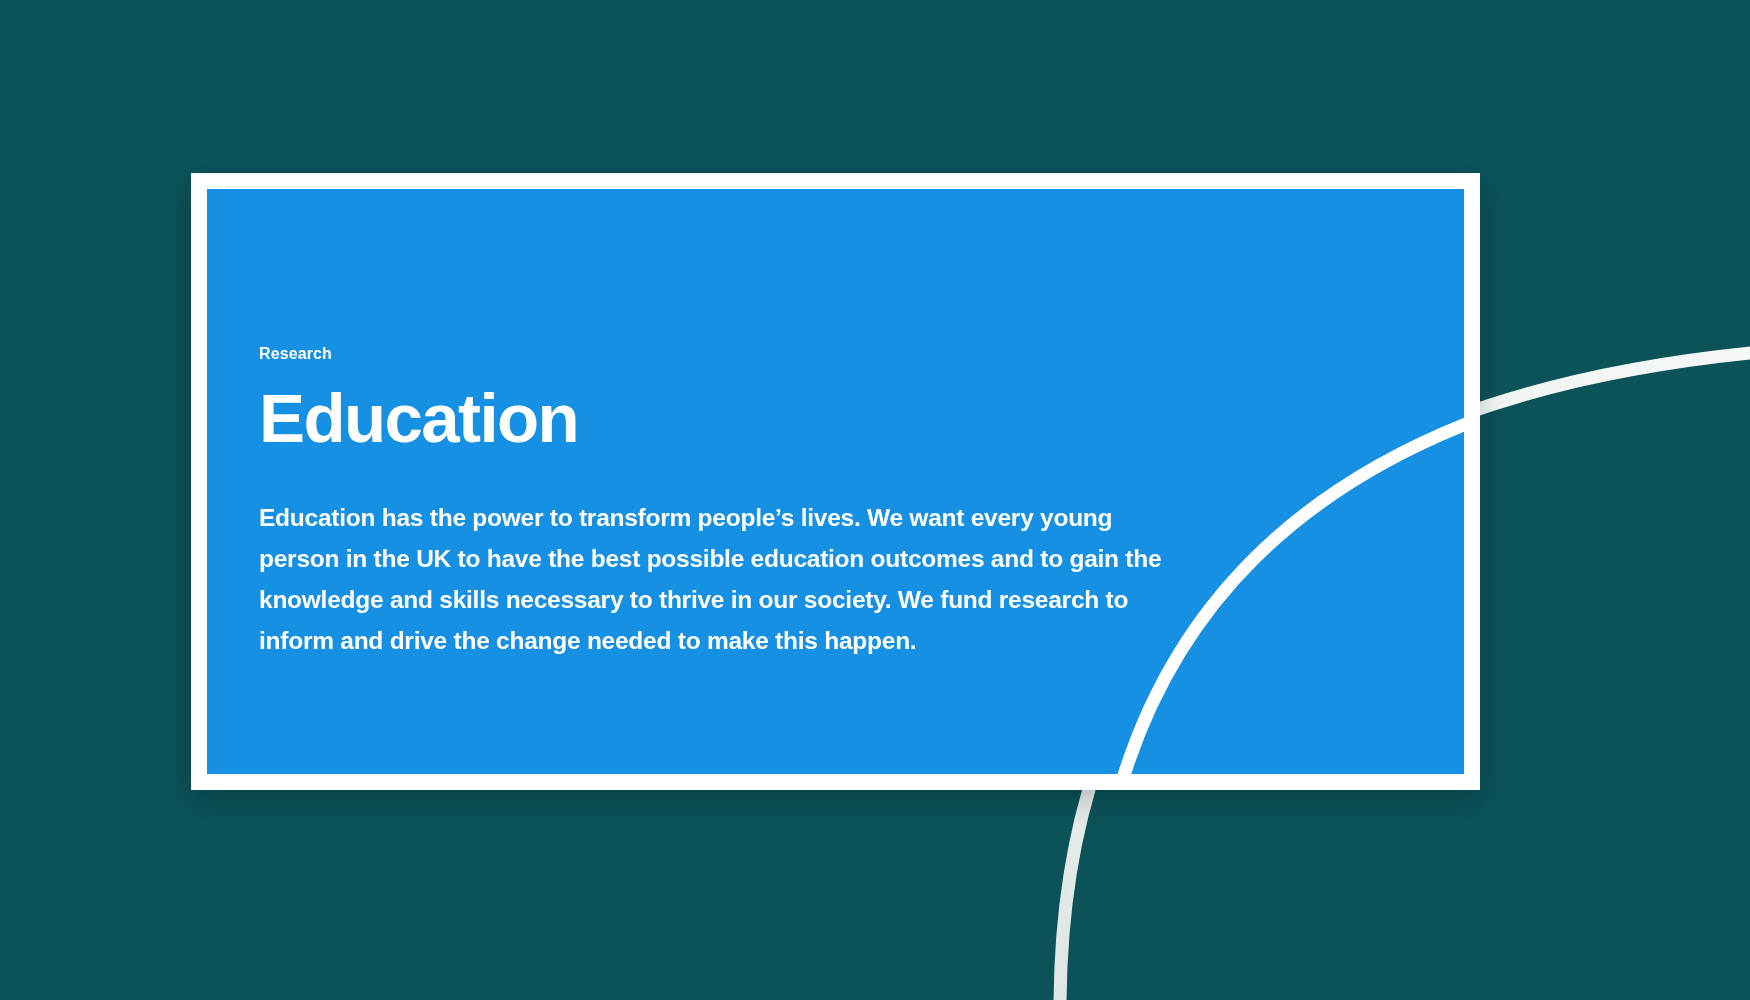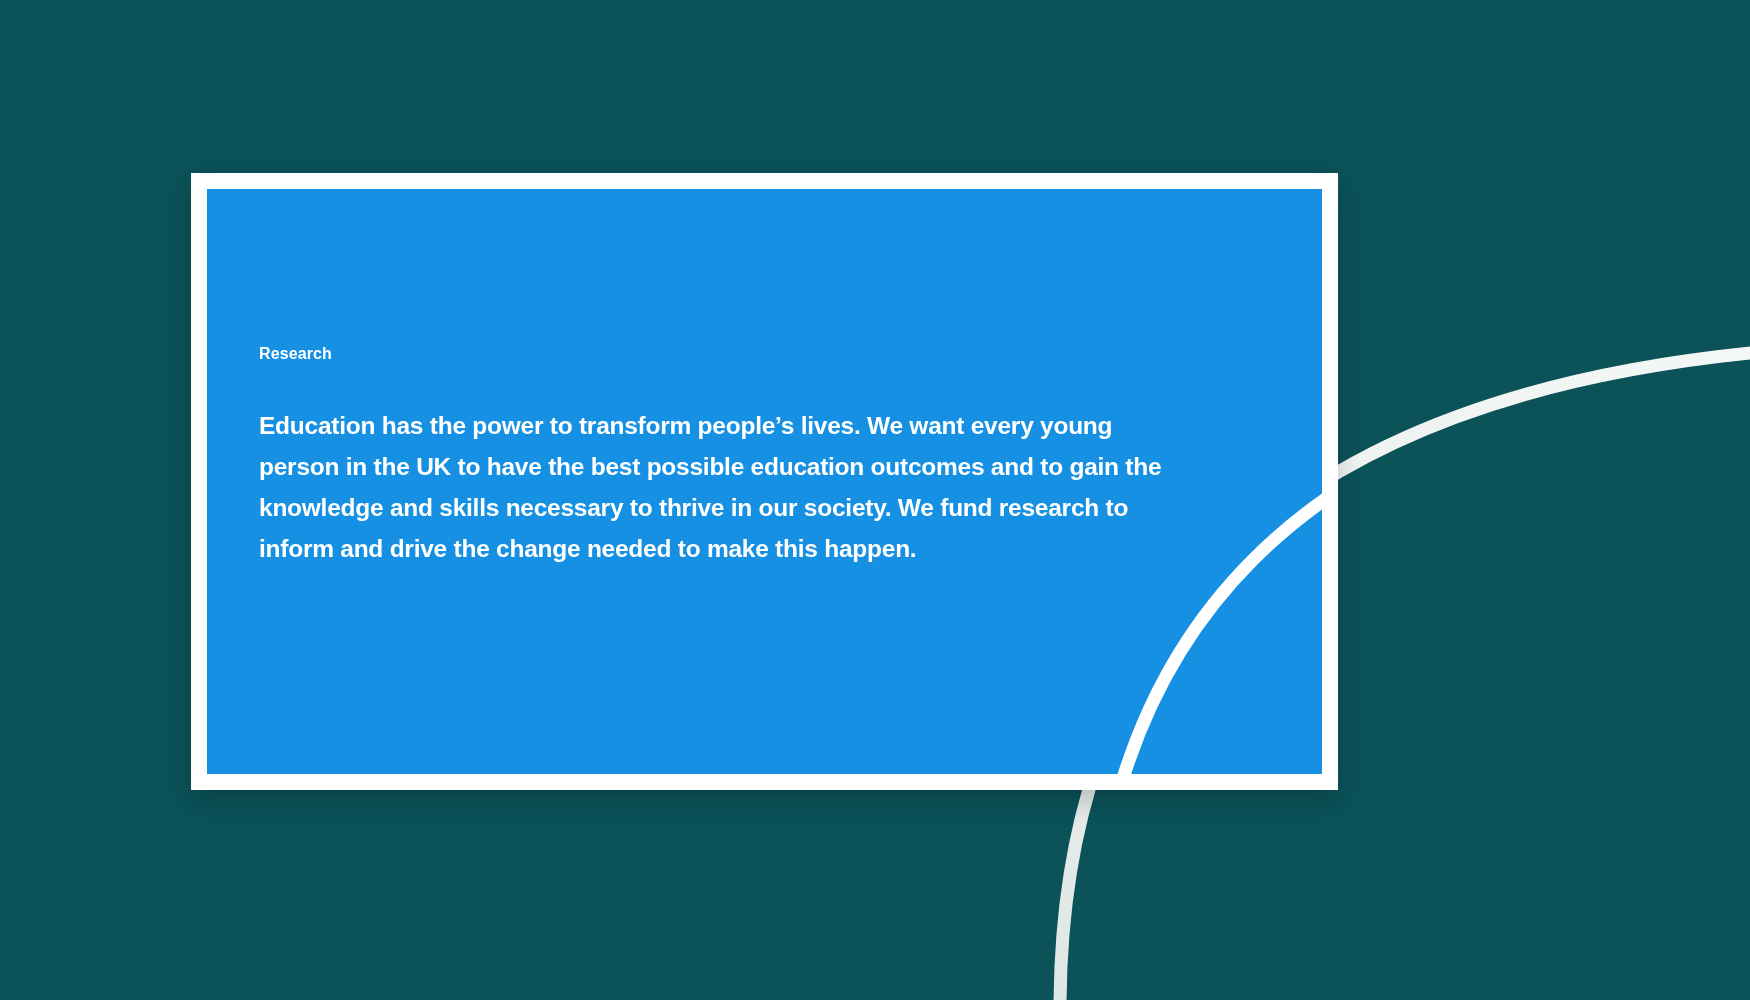--- a/index.html
+++ b/index.html
@@ -18,21 +18,21 @@
   .arc-layer {
     position:absolute; inset:0;
     pointer-events:none;
   }
   .arc-layer svg { display:block; width:1750px; height:1000px; }
 
   
   .card-frame {
     position:absolute;
     left:191px; top:173px;
-    width:1147px; height:617px;
+    width:1289px; height:617px;
     background:#ffffff;
     box-shadow:0 10px 26px rgba(0,0,0,0.20);
   }
   .card-panel {
     position:absolute;
     left:16px; top:16px; right:16px; bottom:16px;
     background:#1590e3;
     overflow:hidden;
   }
   
@@ -90,19 +90,20 @@
     <div class="card-panel">
 
       <div class="card-arc">
         <svg width="1331" height="585" viewBox="0 0 1331 585" xmlns="http://www.w3.org/2000/svg" aria-hidden="true">
           <path d="M 884 820 C 884 450, 1084 210, 1584 162" fill="none" stroke="#ffffff" stroke-width="13" stroke-linecap="butt"></path>
         </svg>
       </div>
 
       <div class="card-content">
         <div class="eyebrow">Research</div>
+        <h1 class="headline">Education</h1>
         <p class="body-copy">Education has the power to transform people’s lives. We want every young person in the UK to have the best possible education outcomes and to gain the knowledge and skills necessary to thrive in our society. We fund research to inform and drive the change needed to make this happen.</p>
       </div>
 
     </div>
   </div>
 
 </div>
 
 </body></html>

